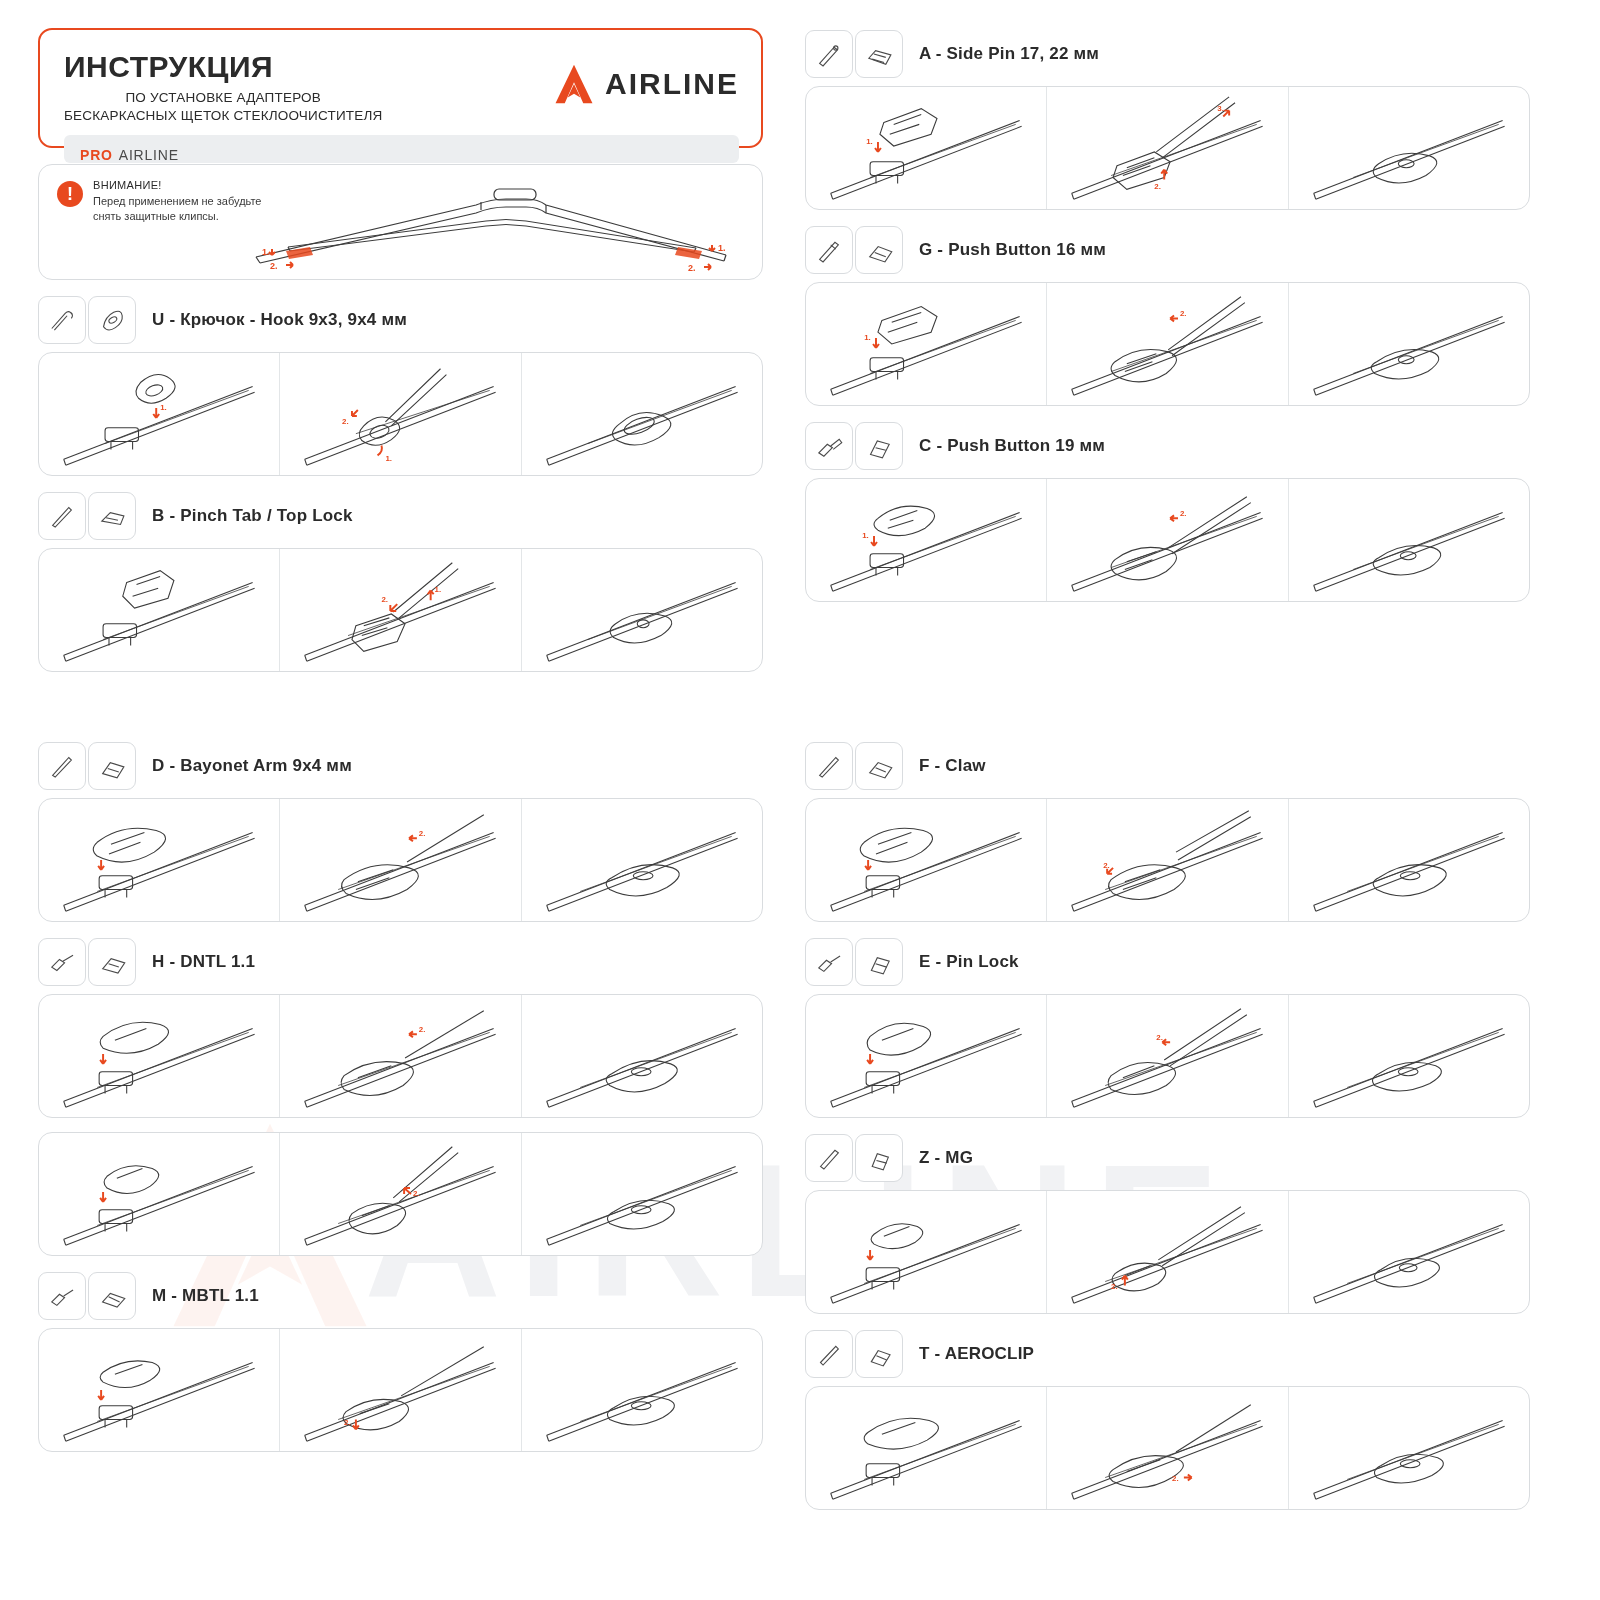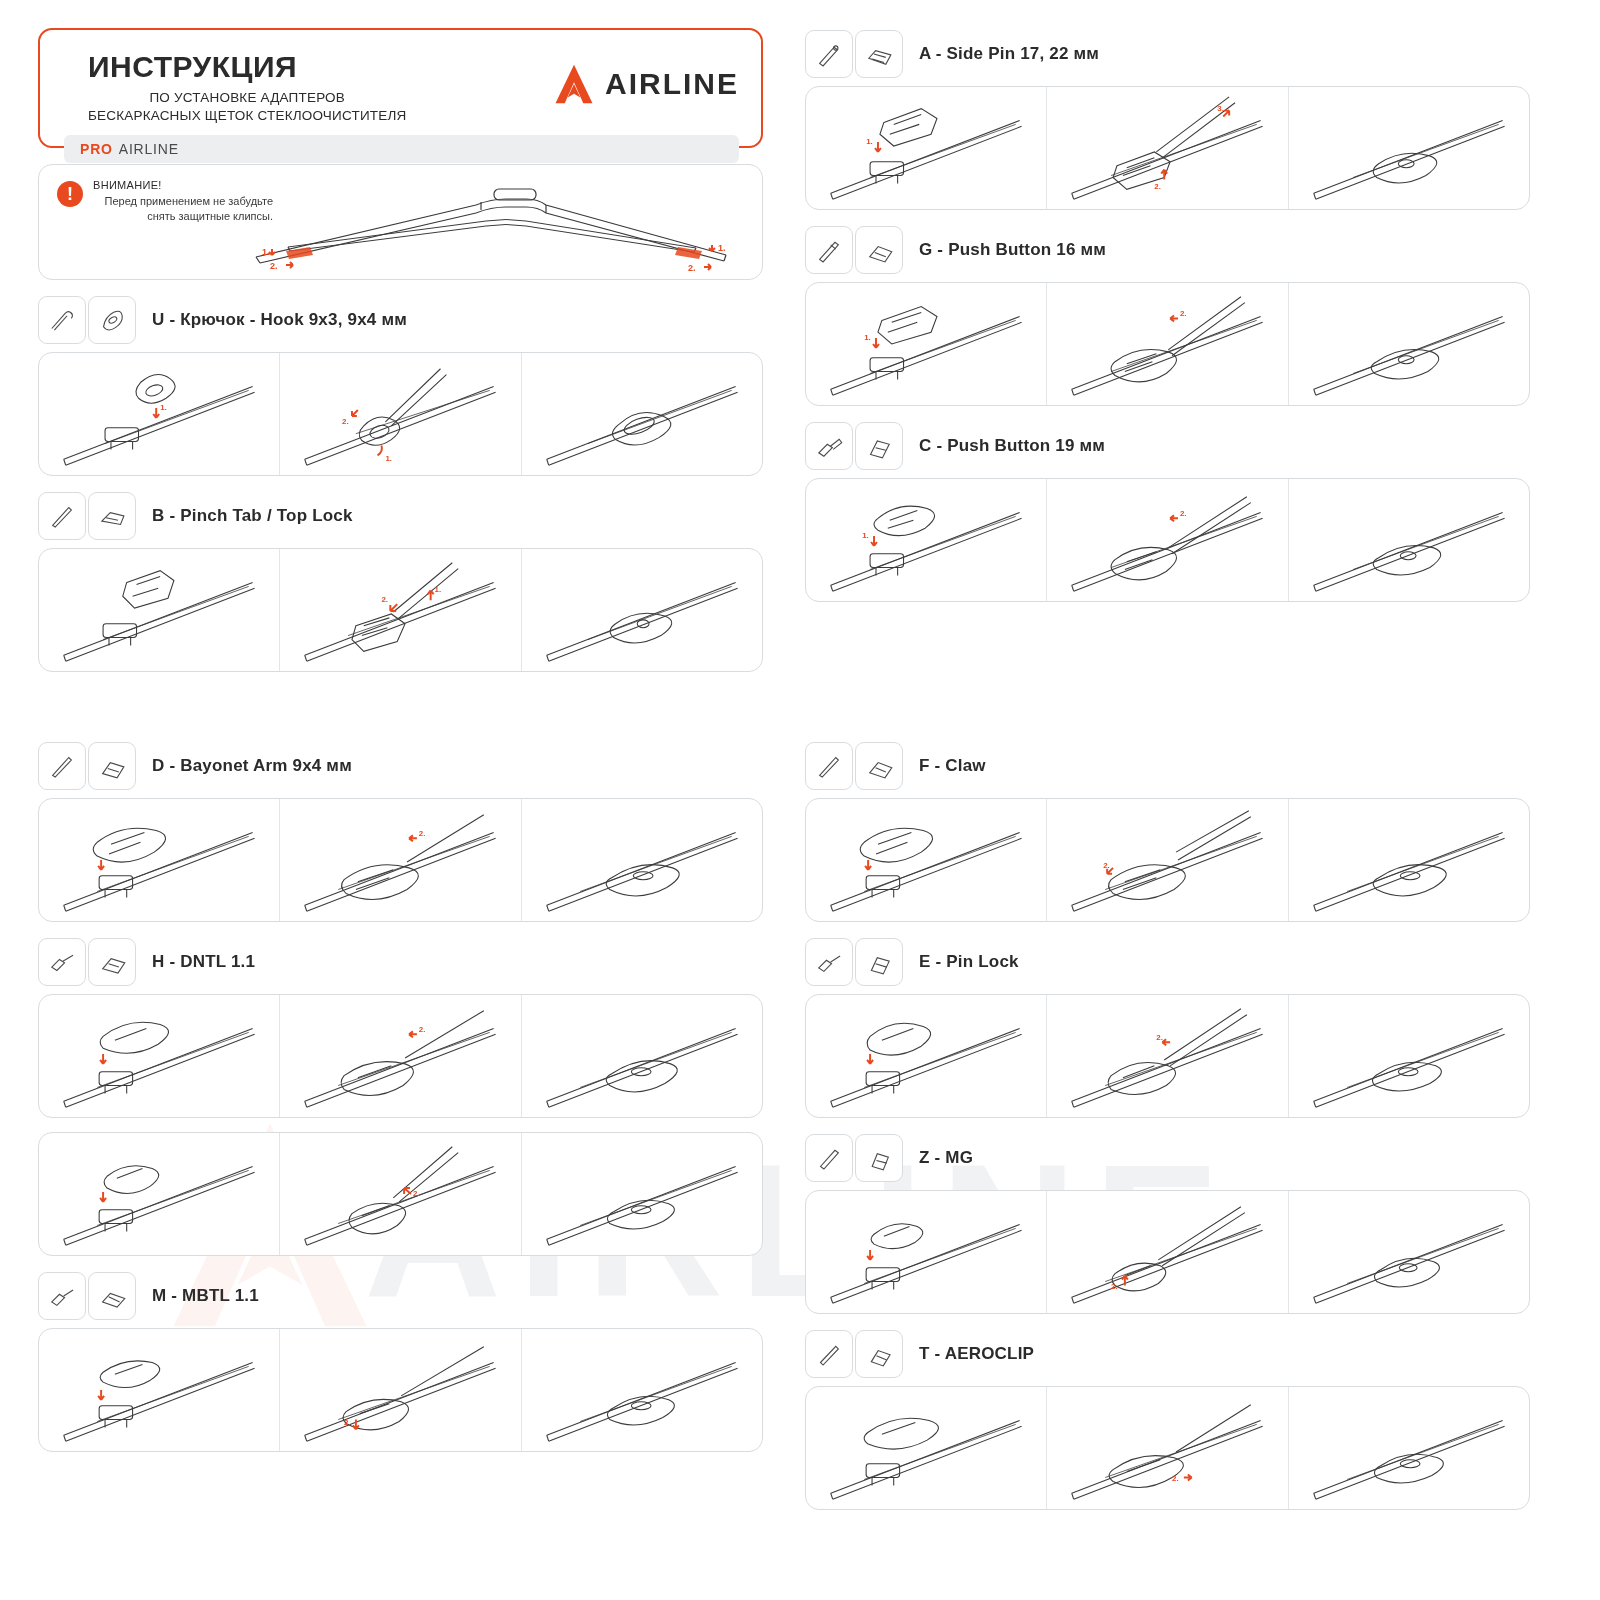--- a/index.html
+++ b/index.html
@@ -46,36 +46,36 @@
   .col { width:725px; }
 
   
   .header-box {
     border:2px solid #e8491f;
     border-radius:14px;
     padding:18px 22px 12px 24px;
     position:relative;
     height:120px;
   }
-  .header-inner { display:flex; justify-content:space-between; align-items:flex-start;margin-left:24px; }
+  .header-inner { display:flex; justify-content:space-between; align-items:flex-start; }
   .title-main {
     font-size:30px; font-weight:bold; letter-spacing:.5px; line-height:1;
     margin:4px 0 7px 0;
   }
   .title-sub { font-size:13.5px; line-height:1.35; font-weight:normal; letter-spacing:.2px;text-align:center; }
   .logo-wrap { display:flex; align-items:center; gap:10px; margin-top:14px; }
   .logo-mark { width:42px; height:44px; }
   .logo-text { font-size:30px; font-weight:bold; letter-spacing:2px; color:#2b2b2b; }
 
   .series-bar {
     margin-top:10px;
     background:#eceef0;
     border-radius:6px;
     height:28px;
-    display:flex; align-items:center;
+    display:flex; align-items:flex-end;
     padding:0 16px;
     font-size:14px; letter-spacing:.8px;
   }
   .series-pro { color:#e8491f; font-weight:bold; margin-right:6px; }
   .series-series { color:#4a4a4a; }
 
   
   .attention {
     margin-top:16px;
     border:1px solid #d9dcdf;
@@ -89,21 +89,21 @@
   }
   .warn-icon {
     width:26px; height:26px; border-radius:50%;
     background:#e8491f; color:#fff;
     font-size:18px; font-weight:bold;
     display:flex; align-items:center; justify-content:center;
     flex:0 0 auto; margin-top:2px;
   }
   .warn-text { margin-left:10px; width:180px; }
   .warn-title { font-size:11px; font-weight:normal; letter-spacing:.3px; }
-  .warn-body { font-size:11px; line-height:1.35; margin-top:3px; color:#3a3a3a;text-align:right; }
+  .warn-body { font-size:11px; line-height:1.35; margin-top:3px; color:#3a3a3a; }
   .blade-art { position:absolute; right:6px; top:4px; width:530px; height:108px; }
 
   
   .adapter { margin-top:14px; }
   .ad-head { display:flex; align-items:center; gap:2px; height:52px; }
   .thumb {
     width:48px; height:48px;
     border:1px solid #d9dcdf; border-radius:9px;
     display:flex; align-items:center; justify-content:center;
     background:#fff;

